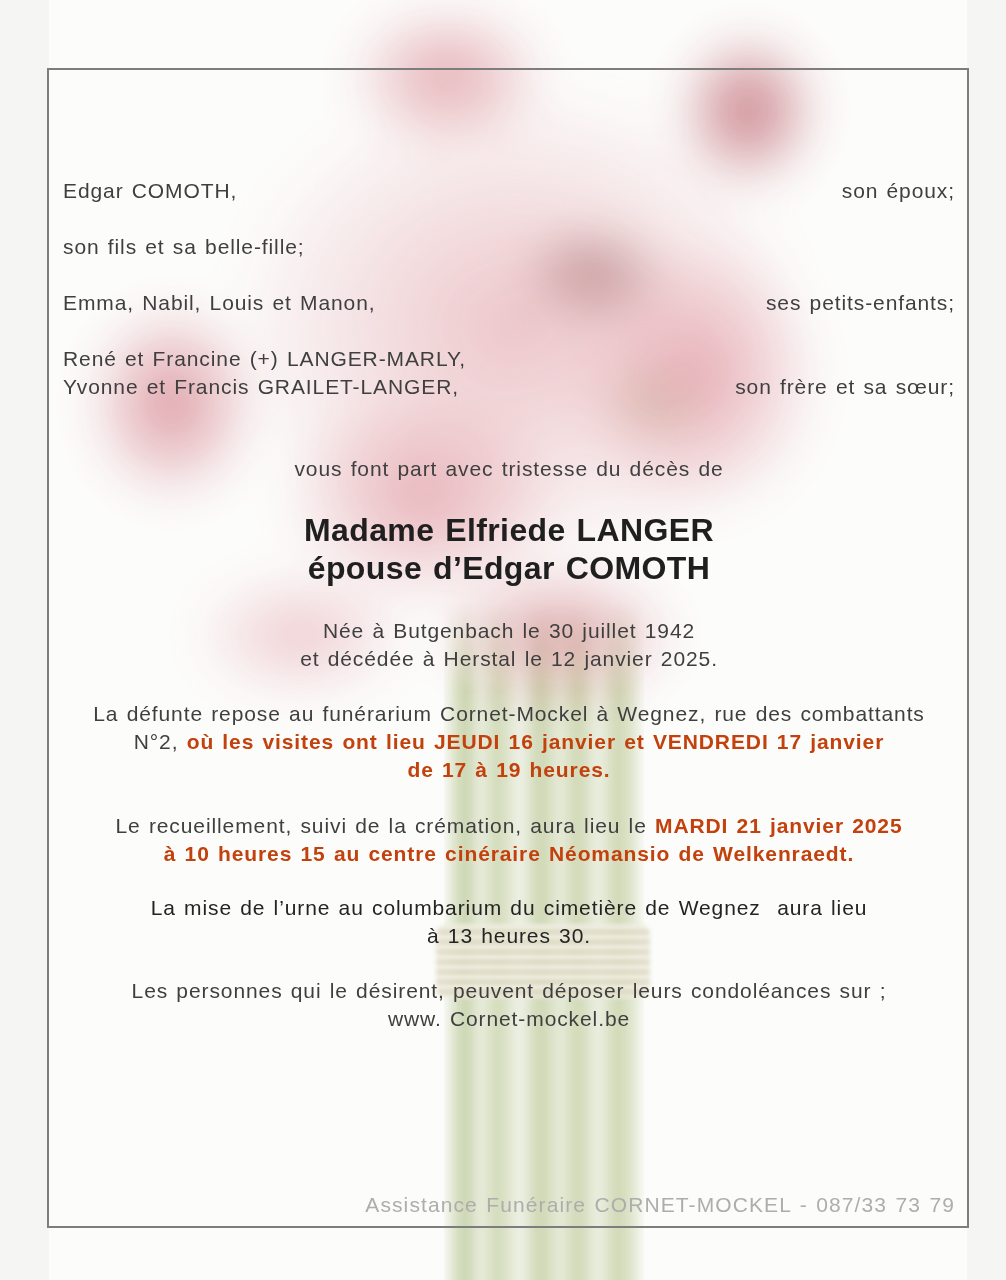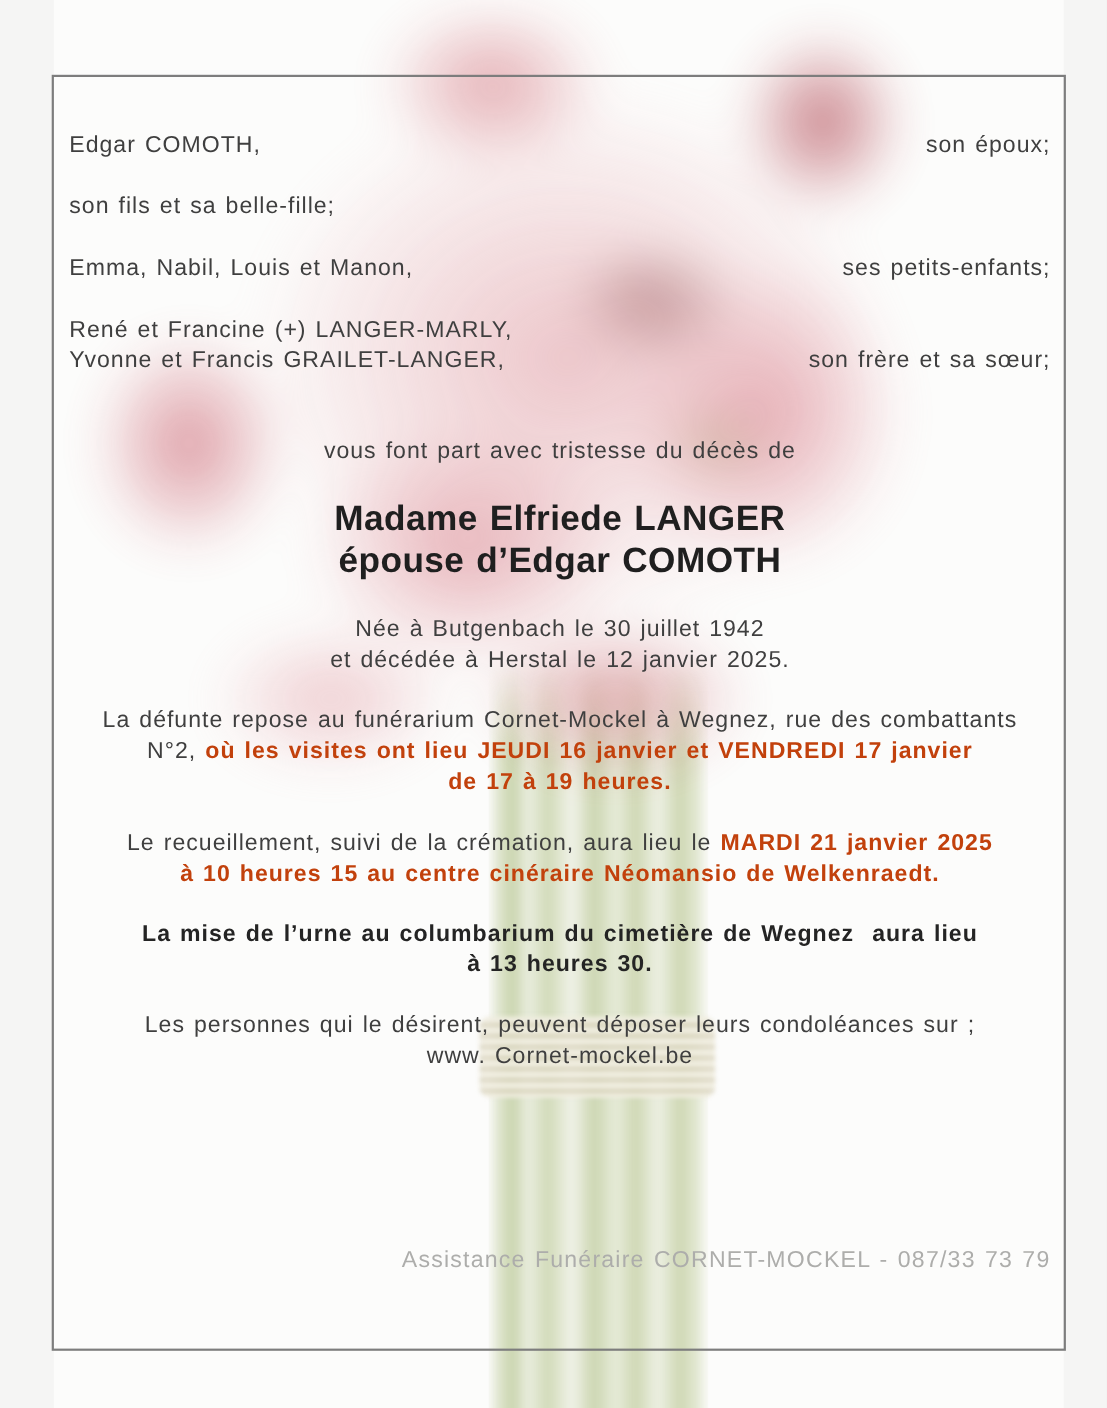--- a/index.html
+++ b/index.html
@@ -60,38 +60,38 @@
       radial-gradient(ellipse 390px 330px at 53% 46%, rgba(231,178,184,.8), rgba(231,178,184,0) 75%);
   }
   
   .frame{
     position:absolute; left:47px; top:68px; width:922px; height:1160px;
     box-sizing:border-box; border:2px solid #7d7d7d; z-index:3;
   }
   
   .content{
     position:absolute; left:49px; top:70px; width:918px; height:1156px;
-    box-sizing:border-box; padding:48px 12px 0 14px; z-index:4;
+    box-sizing:border-box; padding:107px 12px 0 14px; z-index:4;
     font-size:21px; color:#3f3f3f; letter-spacing:.9px; word-spacing:1.5px;
   }
   .fam-row{display:flex; justify-content:space-between; line-height:28px; margin-bottom:28px;}
   .fam-row.last{align-items:flex-end; margin-bottom:0;}
   .name-stack span{display:block; line-height:28px;}
   .rel{flex-shrink:0; text-align:right;}
   .line{line-height:28px; white-space:pre-wrap;}
   .announce{margin-top:54px;text-align:center;}
   .b{font-weight:bold; color:#c2410c;}
   .title-block{margin-top:28px; text-align:center;}
   .title-line{line-height:38px; font-weight:bold; color:#1f1f1f; font-size:32px; letter-spacing:.4px;}
   .center-block{text-align:center;}
   .birth{margin-top:30px;}
   .repose{margin-top:27px;}
   .cremation{margin-top:28px;}
   .urn{margin-top:26px;}
-  .urn .line{font-weight:bold; color:#242424;}
+  .urn .line{font-weight:normal; color:#242424;}
   .condolences{margin-top:27px;}
   .footer{margin-top:158px; line-height:28px; text-align:right; color:#adadab; letter-spacing:1.1px;}
 </style>
 </head>
 <body>
 
 <div class="page">
 
   <div class="photo-bg"></div>
 

